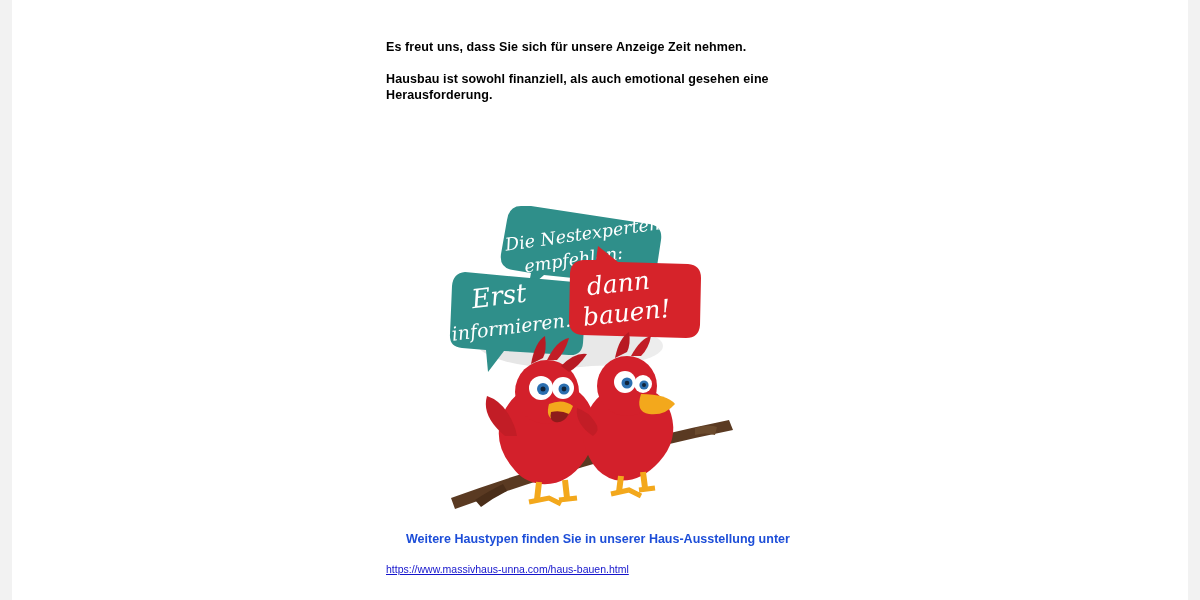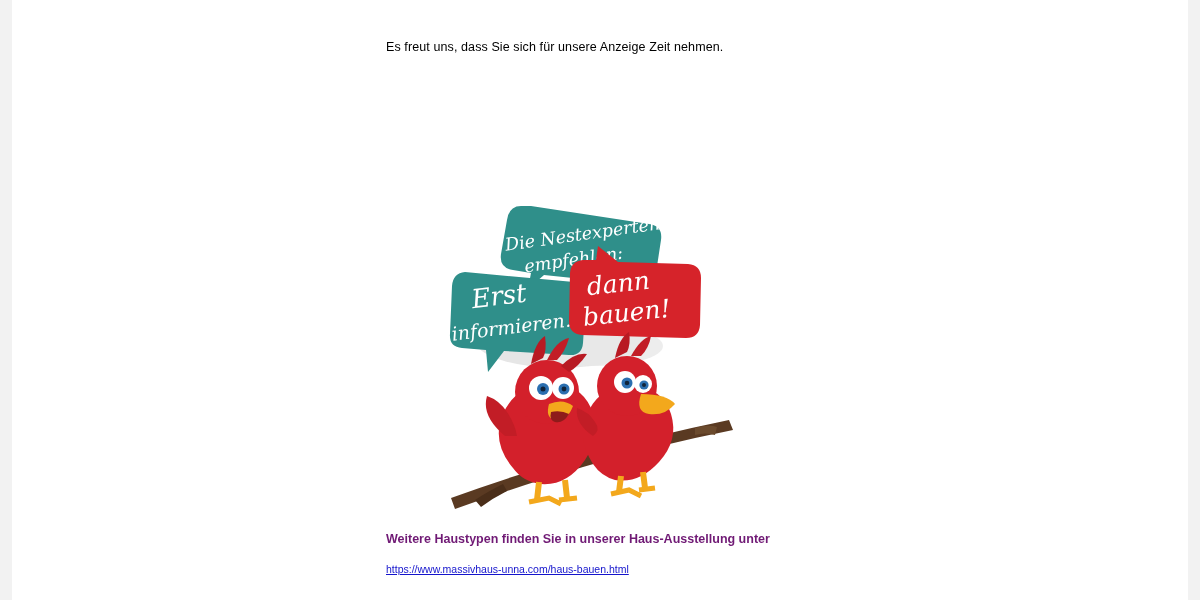--- a/index.html
+++ b/index.html
@@ -32,21 +32,21 @@
 
   .content {
     position: absolute;
     left: 386px;
     top: 40px;
     width: 420px;
   }
 
   .para {
     font-size: 12.5px;
-    font-weight: normal;
+    font-weight: bold;
     line-height: 15.4px;
     letter-spacing: 0.1px;
     color: #000;
     margin: 0;
   }
   .gap-1 { height: 17px; }
   .gap-2 { height: 2px; }
 
   .img-wrap {
     position: absolute;
@@ -66,21 +66,22 @@
   .footer {
     position: absolute;
     left: 386px;
     top: 531px;
     width: 460px;
   }
   .footer-line {
     font-size: 12.5px;
     font-weight: bold;
     line-height: 16px;
-    color: #701a75;
+    color: #1d4ed8;
+    margin-left: 20px;
   }
   .footer-link {
     display: inline-block;
     margin-top: 16px;
     font-size: 10.5px;
     font-weight: normal;
     color: #1414cc;
     text-decoration: underline;
     line-height: 13px;
   }
@@ -89,20 +90,21 @@
 <body>
 
 <div class="page">
 
   <div class="side-band left"></div>
   <div class="side-band right"></div>
 
   <div class="content">
     <p class="para">Es freut uns, dass Sie sich für unsere Anzeige Zeit nehmen.</p>
     <div class="gap-1"></div>
+    <p class="para">Hausbau ist sowohl finanziell, als auch emotional gesehen eine Herausforderung.</p>
     <div class="gap-2"></div>
   </div>
 
   <div class="img-wrap">
     <svg class="bird-art" viewBox="0 0 291 341" xmlns="http://www.w3.org/2000/svg">
       <rect x="0" y="0" width="291" height="341" fill="#ffffff"></rect>
 
       <ellipse cx="118" cy="172" rx="86" ry="28" fill="#e2e2e2" opacity="0.85"></ellipse>
       <ellipse cx="150" cy="178" rx="70" ry="20" fill="#e8e8e8" opacity="0.8"></ellipse>
 

